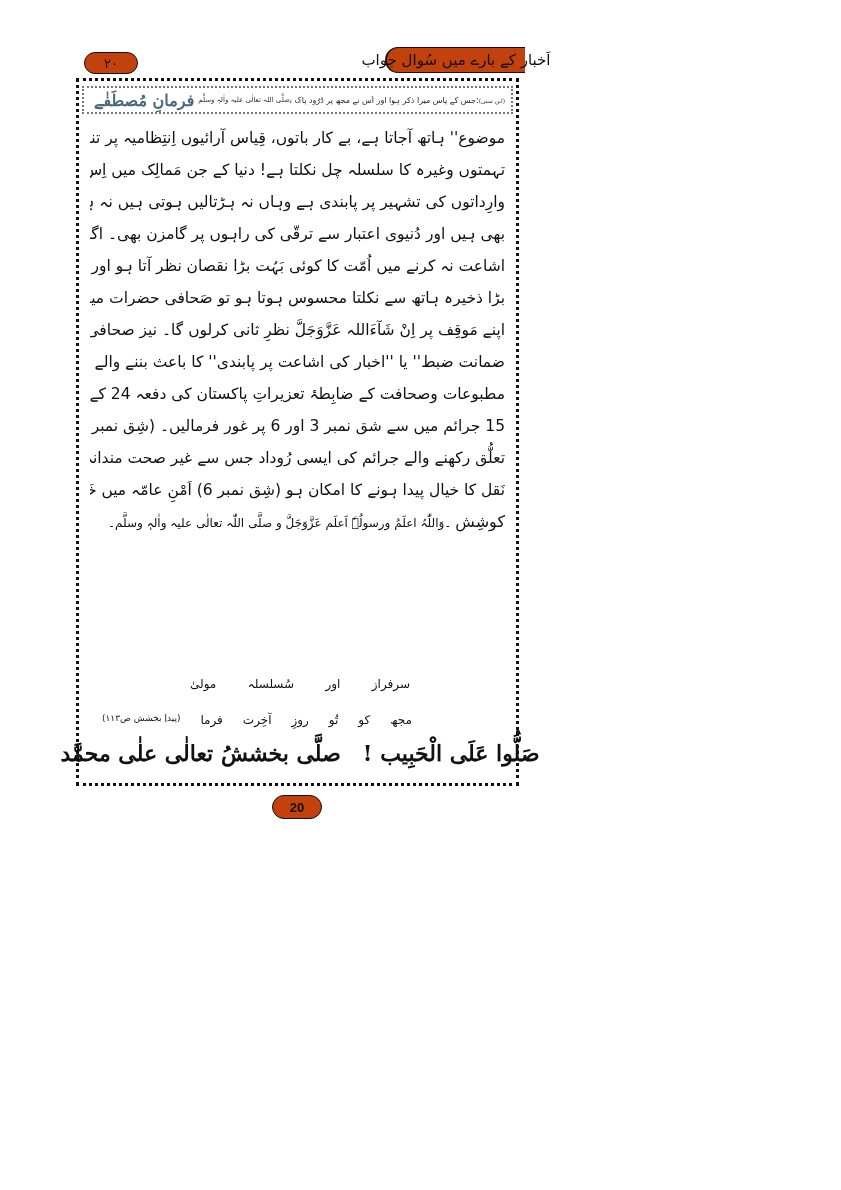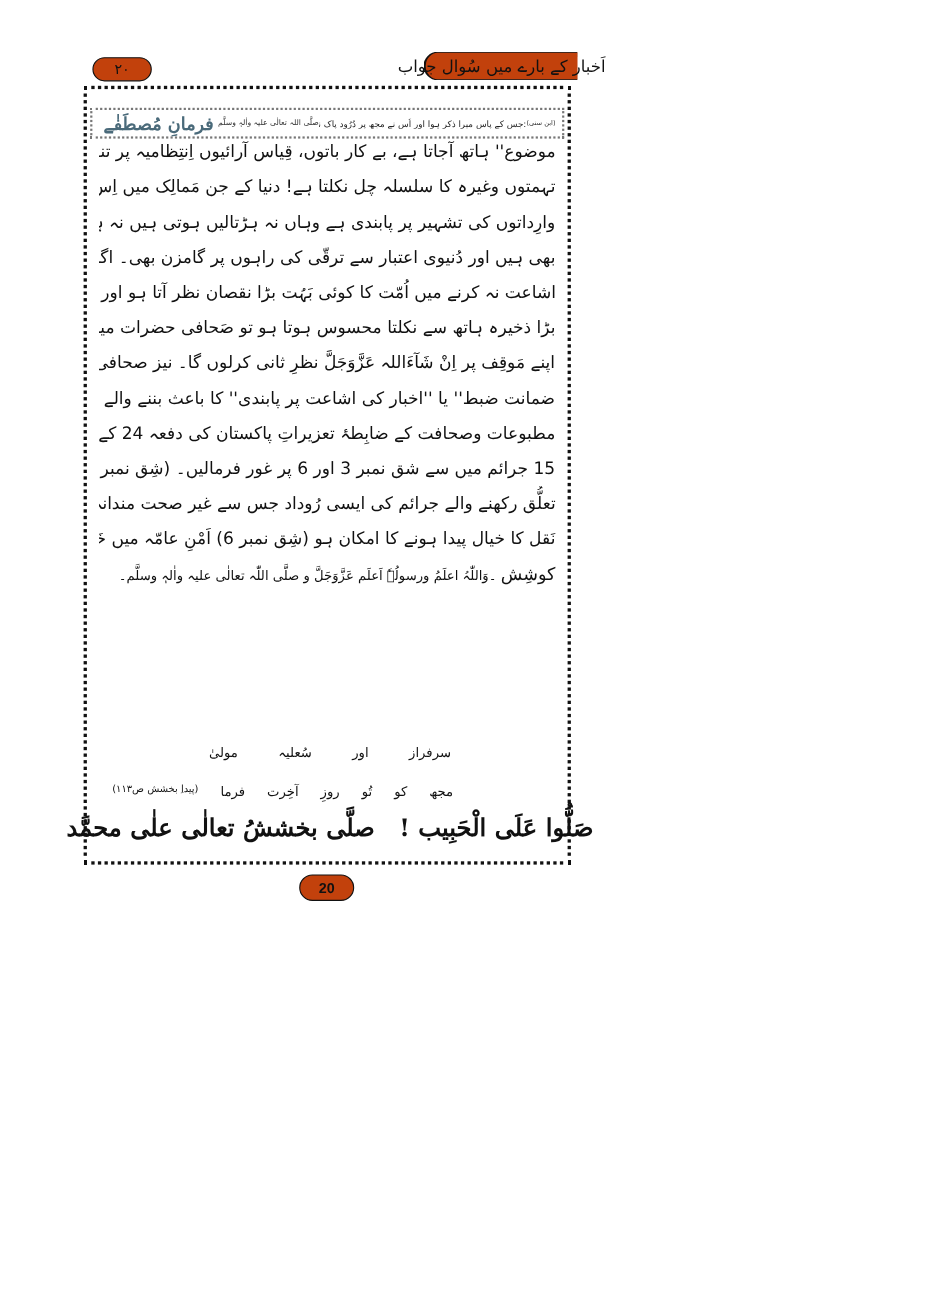--- a/index.html
+++ b/index.html
@@ -57,21 +57,21 @@
       top: 78px;
       width: 443px;
       height: 708px;
       border: 3px dotted #111;
       box-sizing: border-box;
     }
     
     .banner {
       position: absolute;
       left: 82px;
-      top: 98px;
+      top: 86px;
       width: 431px;
       height: 28px;
       border: 2px dotted #777;
       box-sizing: border-box;
       display: flex;
       flex-direction: row-reverse;
       align-items: center;
       padding: 0 4px;
       direction: rtl;
       white-space: nowrap;
@@ -215,21 +215,21 @@
     <div class="line">تعلُّق رکھنے والے جرائم کی ایسی رُوداد جس سے غیر صحت مندانہ تَجَسُّس یا</div>
     <div class="line">نَقل کا خیال پیدا ہونے کا امکان ہو (شِق نمبر 6) اَمْنِ عامّہ میں خَلَل ڈالنے کی</div>
     <div class="line-closing">
       <span class="first-word">کوشِش</span><span>۔وَاللّٰہُ اعلَمُ ورسولُہٗ اَعلَم عَزَّوَجَلَّ و صلَّی اللّٰہ تعالٰی علیہ واٰلہٖ وسلَّم۔</span>
     </div>
   </div>
 
   <div class="poem-row poem-row-1">
     <span>سرفراز</span>
     <span>اور</span>
-    <span>سُعلیہ</span>
+    <span>سُسلسلہ</span>
     <span>مولیٰ</span>
   </div>
 
   <div class="poem-row poem-row-2">
     <span>مجھ</span>
     <span>کو</span>
     <span>تُو</span>
     <span>روزِ</span>
     <span>آخِرت</span>
     <span>فرما</span>

